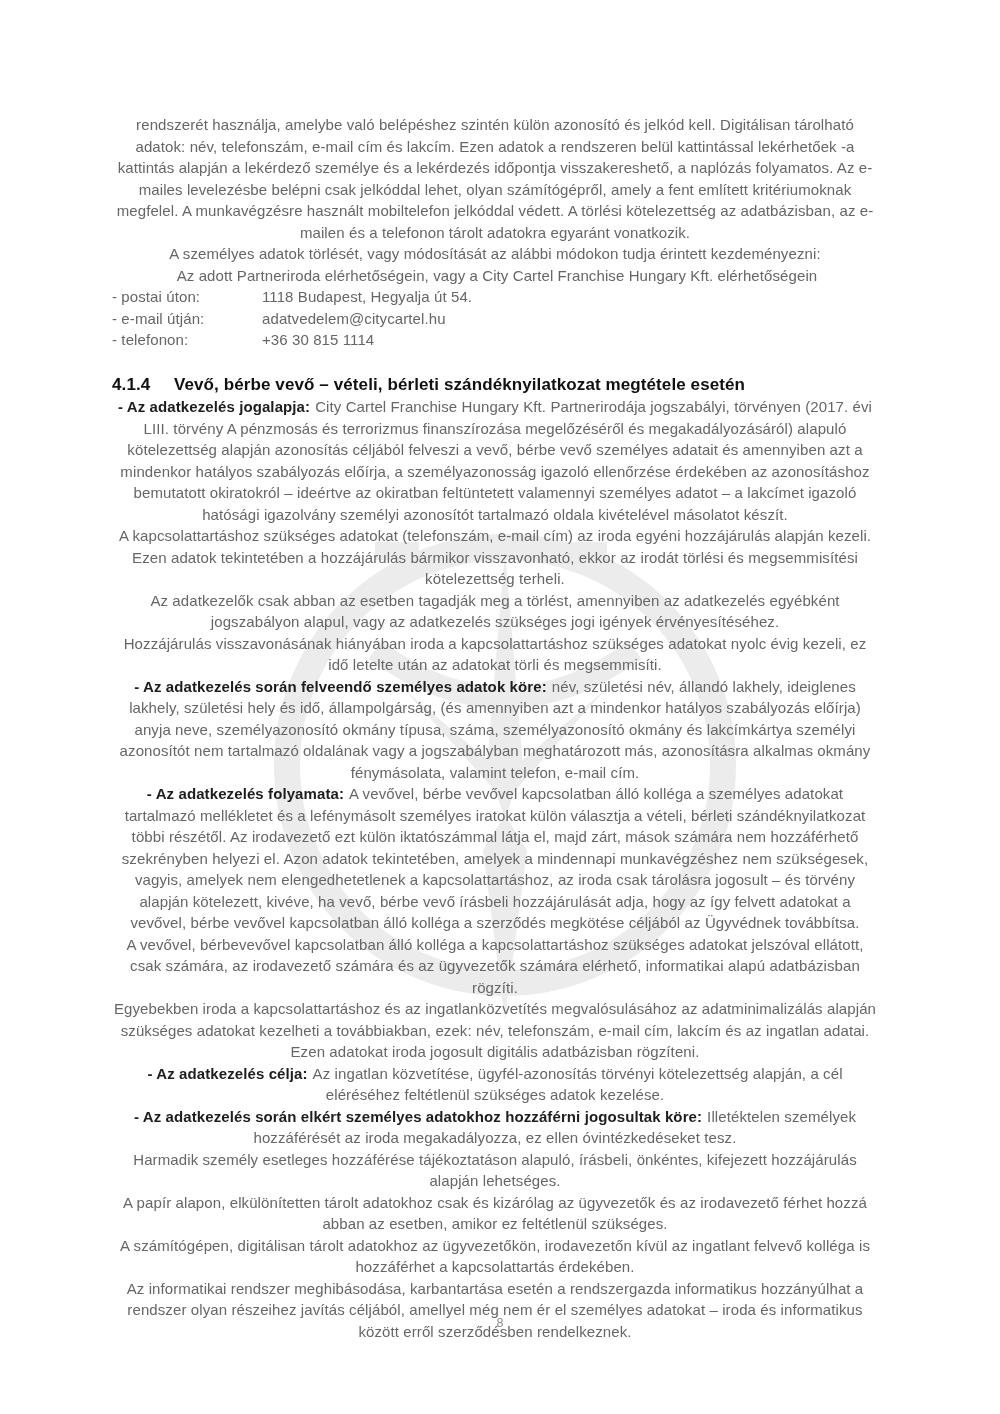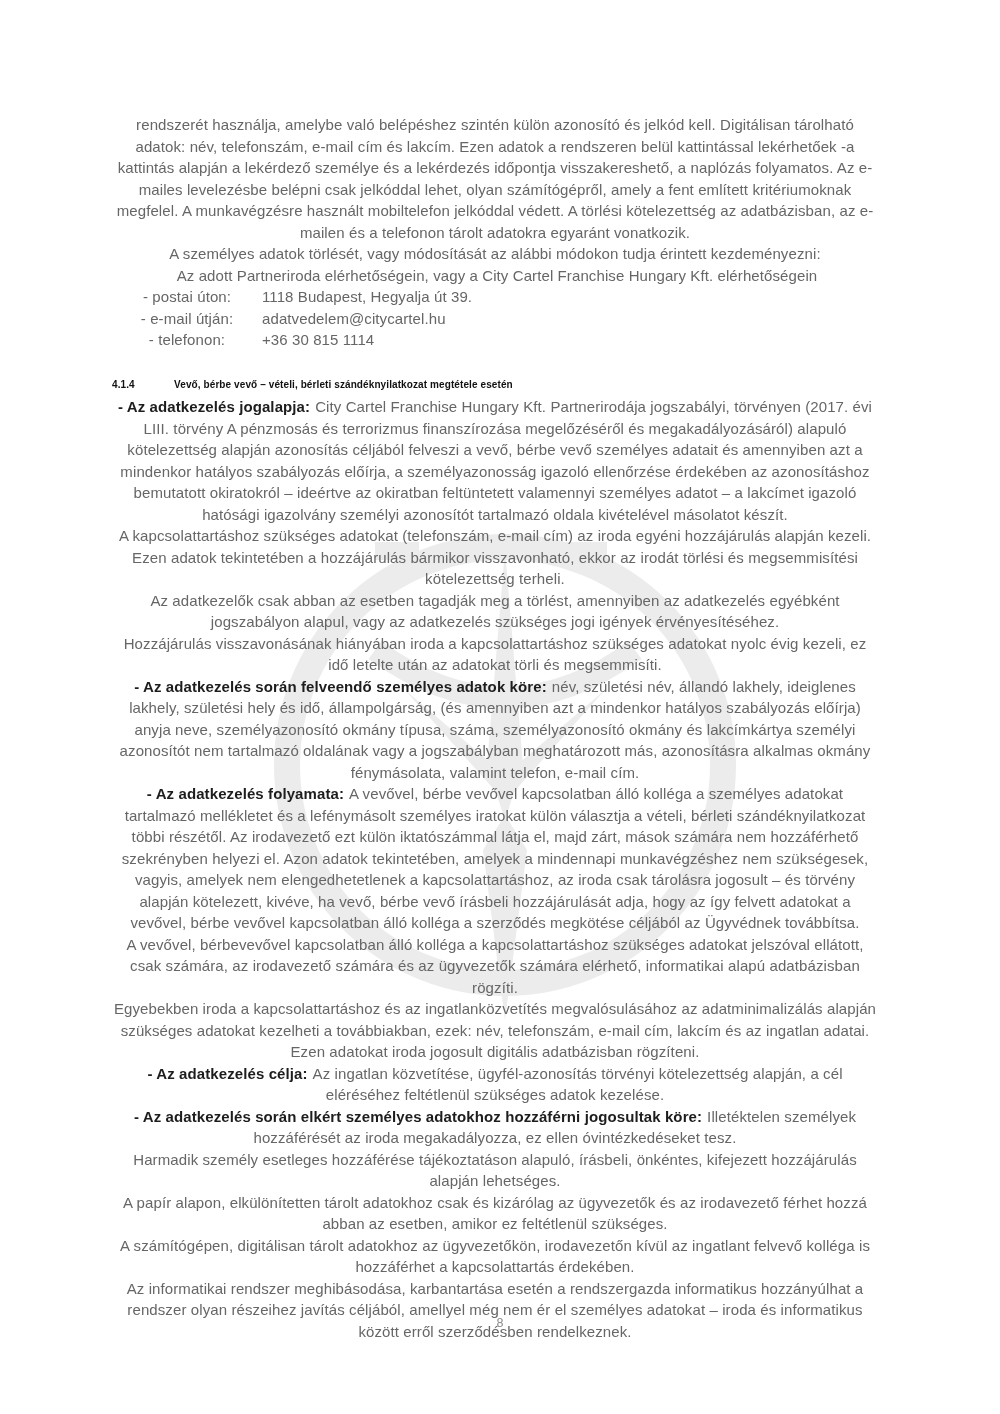--- a/index.html
+++ b/index.html
@@ -26,27 +26,27 @@
     top: 114px;
     width: 766px;
     font-size: 15px;
     line-height: 21.5px;
     color: #666666;
     letter-spacing: 0.1px;
   }
   .content p { margin: 0; text-align: center; }
   .just { text-align: justify; }
   .lead { font-weight: bold; color: #1d1d1d; margin-right: 5px; margin-top: 36px; }
-  .contact-row { display: flex; text-align: center; }
+  .contact-row { display: flex; }
   .contact-label { width: 150px; flex: 0 0 150px; }
   .spacer { height: 23px; }
   .heading {
     font-weight: bold;
     color: #111111;
-    font-size: 10px;
+    font-size: 17px;
     margin: 0 0 1px 0;
   }
   .h-num { display: inline-block; width: 62px; }
   .footer-pagenum {
     position: absolute;
     left: 0;
     width: 1000px;
     top: 1316px;
     text-align: center;
     font-size: 12.5px;
@@ -77,21 +77,21 @@
 
   <div class="content">
 
     <p class="just">rendszerét használja, amelybe való belépéshez szintén külön azonosító és jelkód kell. Digitálisan tárolható adatok: név, telefonszám, e-mail cím és lakcím. Ezen adatok a rendszeren belül kattintással lekérhetőek -a kattintás alapján a lekérdező személye és a lekérdezés időpontja visszakereshető, a naplózás folyamatos. Az e-mailes levelezésbe belépni csak jelkóddal lehet, olyan számítógépről, amely a fent említett kritériumoknak megfelel. A munkavégzésre használt mobiltelefon jelkóddal védett. A törlési kötelezettség az adatbázisban, az e-mailen és a telefonon tárolt adatokra egyaránt vonatkozik.</p>
 
     <p>A személyes adatok törlését, vagy módosítását az alábbi módokon tudja érintett kezdeményezni:</p>
     <p style="padding-left:4px">Az adott Partneriroda elérhetőségein, vagy a City Cartel Franchise Hungary Kft. elérhetőségein</p>
 
     <div class="contact-row">
       <span class="contact-label">- postai úton:</span>
-      <span>1118 Budapest, Hegyalja út 39.</span>
+      <span>1118 Budapest, Hegyalja út 54.</span>
     </div>
     <div class="contact-row">
       <span class="contact-label">- e-mail útján:</span>
       <span>adatvedelem@citycartel.hu</span>
     </div>
     <div class="contact-row">
       <span class="contact-label">- telefonon:</span>
       <span>+36 30 815 1114</span>
     </div>
 

